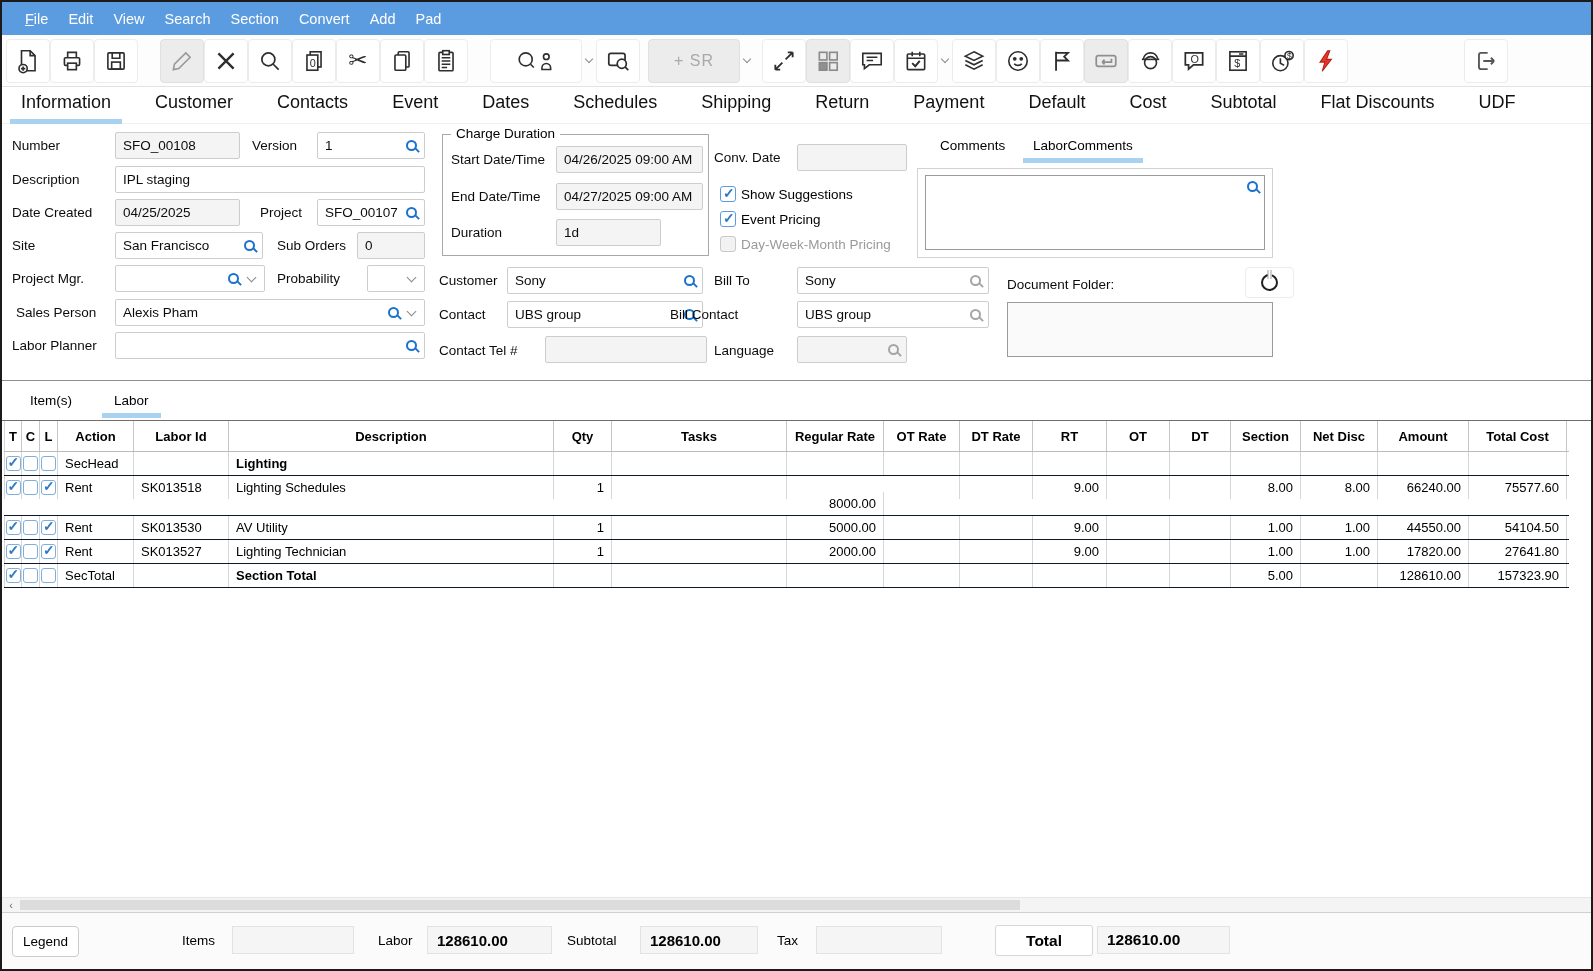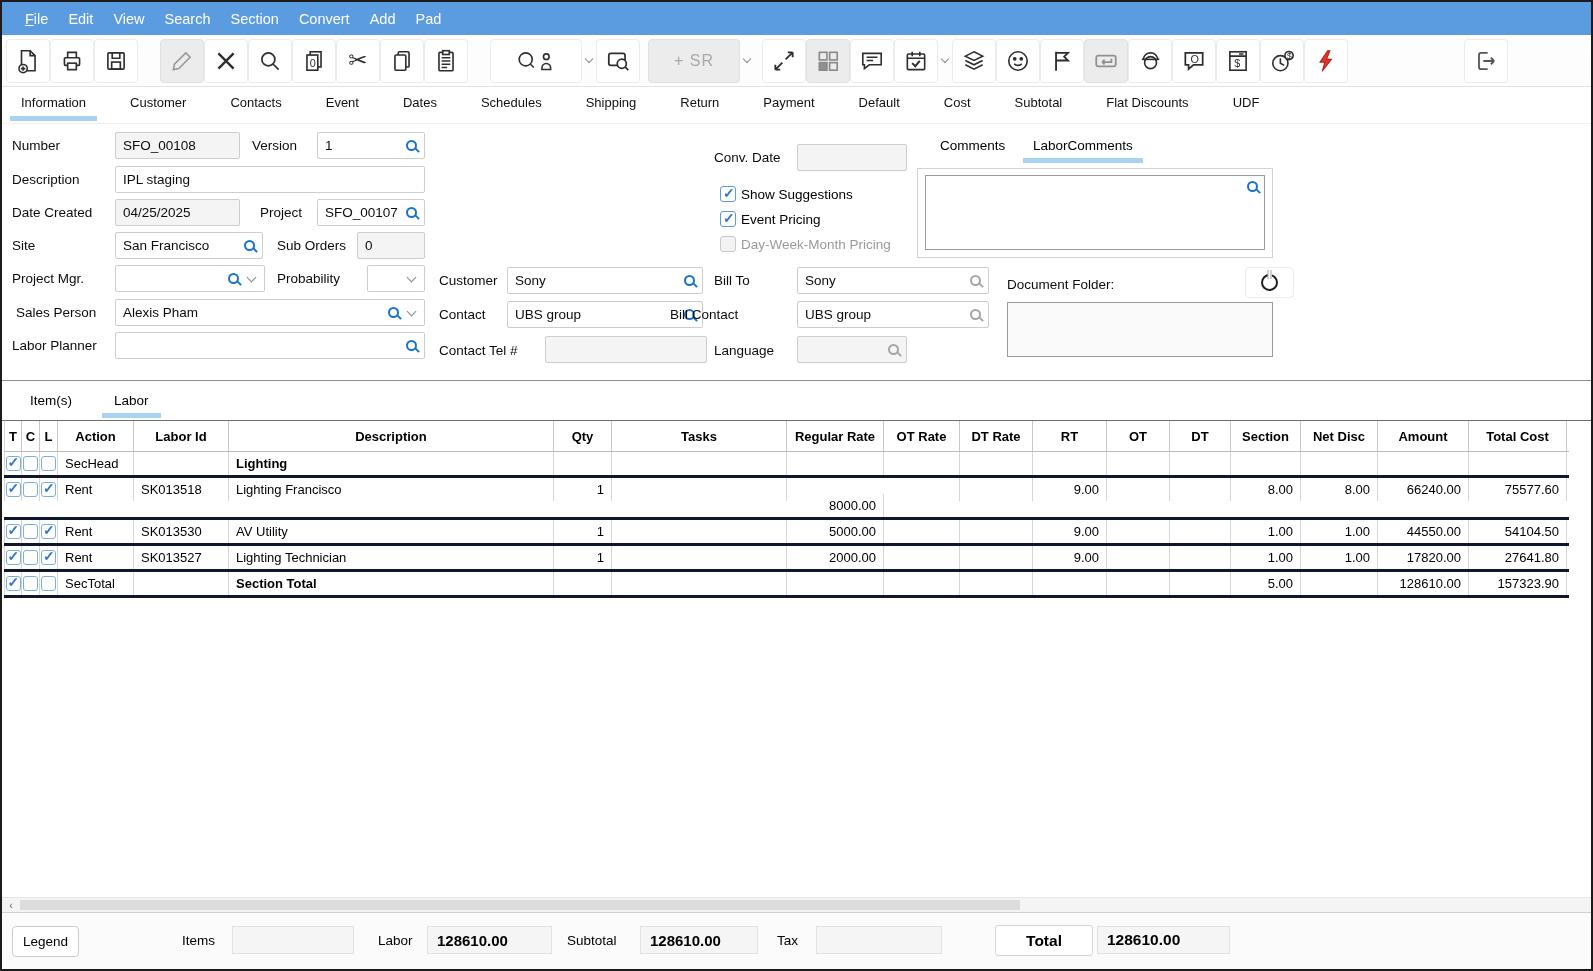--- a/index.html
+++ b/index.html
@@ -25,21 +25,21 @@
   .tbtn .uni { font-size:23px; color:#2e2e2e; line-height:1; }
   .gap8 { margin-left:8px; } .gap24 { margin-left:22px; }
   .chevbtn { width:14px; height:44px; display:flex; align-items:center; justify-content:center; flex:0 0 auto; }
   .chev { width:6px; height:6px; border-right:1.4px solid #8a8a8a; border-bottom:1.4px solid #8a8a8a;
           transform:rotate(45deg); margin-top:-3px; }
   .srtext { color:#a9a9a9; font-size:16px; letter-spacing:1px; }
 
   
   .tabbar { position:absolute; left:0; top:85px; right:0; height:37px; background:#fff;
             display:flex; align-items:center; padding-left:8px; border-bottom:1px solid #f0f0f0; }
-  .tab { font-size:13px; color:#111; padding:4px 11px 10px; position:relative; margin-right:22px; white-space:nowrap; }
+  .tab { font-size:18px; color:#111; padding:4px 11px 10px; position:relative; margin-right:22px; white-space:nowrap; }
   .tab.active::after { content:''; position:absolute; left:0; right:0; bottom:-1px; height:5px; background:#a9d2f1; }
 
   
   .formarea { position:absolute; left:0; top:122px; width:1593px; height:256px; background:#fff; }
   .lbl { position:absolute; font-size:13.5px; color:#0c0c0c; white-space:nowrap; }
   .inp { position:absolute; height:27px; border:1px solid #cdcdcd; border-radius:2px; background:#fff;
          font-size:13.5px; color:#0c0c0c; display:flex; align-items:center; padding:0 7px; }
   .inp.ro { background:#f4f4f4; }
   .inp .val { flex:1 1 auto; overflow:hidden; white-space:nowrap; }
   .mag { width:11px; height:11px; border:2px solid #1b72cc; border-radius:50%; position:relative;
@@ -73,21 +73,21 @@
   .folderbox { position:absolute; border:1px solid #9a9a9a; background:#fafafa; }
 
   
   .sep1 { position:absolute; left:0; right:0; top:378px; height:1px; background:#8f8f8f; }
   .gridtabs { position:absolute; left:0; top:380px; right:0; height:39px; display:flex;
               align-items:center; padding-left:14px; background:#fff; }
   .sep2 { position:absolute; left:0; right:0; top:418px; height:1px; background:#6f6f6f; }
   .gtab { font-size:13.5px; padding:8px 14px 10px; position:relative; margin-right:14px; }
   .gtab.active::after { content:''; position:absolute; left:2px; right:2px; bottom:0; height:5px; background:#a9d2f1; }
   .gridwrap { position:absolute; left:2px; top:419px; width:1565px; }
-  .grow { display:flex; border-bottom:3px solid #0f172a; background:#fff; }
+  .grow { display:flex; border-bottom:1px solid #0f172a; background:#fff; }
   .grow.head { border-top:none; border-bottom:1px solid #bcbcbc; }
   .gc { border-right:1px solid #d6d6d6; font-size:13px; padding:0 7px; display:flex; align-items:center;
         height:23px; overflow:hidden; white-space:nowrap; }
   .grow.head .gc { height:30px; font-weight:bold; justify-content:center; padding:0 2px; border-right:1px solid #c6c6c6; }
   .gc:first-child { border-left:1px solid #d6d6d6; }
   .gc.r { justify-content:flex-end; }
   .gc.c { justify-content:center; padding:0; }
   .gc.b { font-weight:bold; }
   .gcb { width:15px; height:15px; border:1px solid #7fb0dd; border-radius:3px; background:#fff; position:relative; }
   .gcb.on::after { content:'✓'; position:absolute; left:1px; top:-3px; color:#3279c4; font-size:14px; font-weight:bold; }
@@ -379,20 +379,35 @@
         <span class="mag"></span>
         <span class="dchev"></span>
       </div>
 
     <span class="lbl" style="left:10px; top:214px;">Labor Planner</span>
     <div class="inp" style="left:113px; top:208px; width:310px;">
         <span class="val"></span>
         <span class="mag"></span>
       </div>
 
+    <div class="gbox" style="left:440px; top:10px; width:267px; height:122px;">
+      <span class="legend">Charge Duration</span>
+      <span class="lbl" style="left:8px; top:17px;">Start Date/Time</span>
+      <div class="inp ro" style="left:113px; top:11px; width:147px;">
+          <span class="val">04/26/2025 09:00 AM</span>
+        </div>
+      <span class="lbl" style="left:8px; top:54px;">End Date/Time</span>
+      <div class="inp ro" style="left:113px; top:48px; width:147px;">
+          <span class="val">04/27/2025 09:00 AM</span>
+        </div>
+      <span class="lbl" style="left:8px; top:90px;">Duration</span>
+      <div class="inp ro" style="left:113px; top:84px; width:105px;">
+          <span class="val">1d</span>
+        </div>
+    </div>
 
     <span class="lbl" style="left:712px; top:26px;">Conv. Date</span>
     <div class="inp ro" style="left:795px; top:20px; width:110px;">
         <span class="val"></span>
       </div>
 
     <div class="ckrow" style="left:718px; top:62px;">
       <span class="ckb on"></span>
       <span>Show Suggestions</span>
     </div>
@@ -512,21 +527,21 @@
           <span class="gcb on"></span>
         </div>
         <div class="gc c" style="width: 18px;">
           <span class="gcb"></span>
         </div>
         <div class="gc c" style="width: 18px;">
           <span class="gcb on"></span>
         </div>
         <div class="gc" style="width: 76px;">Rent</div>
         <div class="gc" style="width: 95px;">SK013518</div>
-        <div class="gc" style="width: 325px;">Lighting Francisco</div>
+        <div class="gc" style="width: 325px;">Lighting Schedules</div>
         <div class="gc r" style="width: 58px;">1</div>
         <div class="gc" style="width: 175px;"></div>
         <div class="gc r" style="width: 97px; margin-top: 16px;">8000.00</div>
         <div class="gc r" style="width: 76px;"></div>
         <div class="gc r" style="width: 73px;"></div>
         <div class="gc r" style="width: 74px;">9.00</div>
         <div class="gc r" style="width: 63px;"></div>
         <div class="gc r" style="width: 61px;"></div>
         <div class="gc r" style="width: 70px;">8.00</div>
         <div class="gc r" style="width: 77px;">8.00</div>

